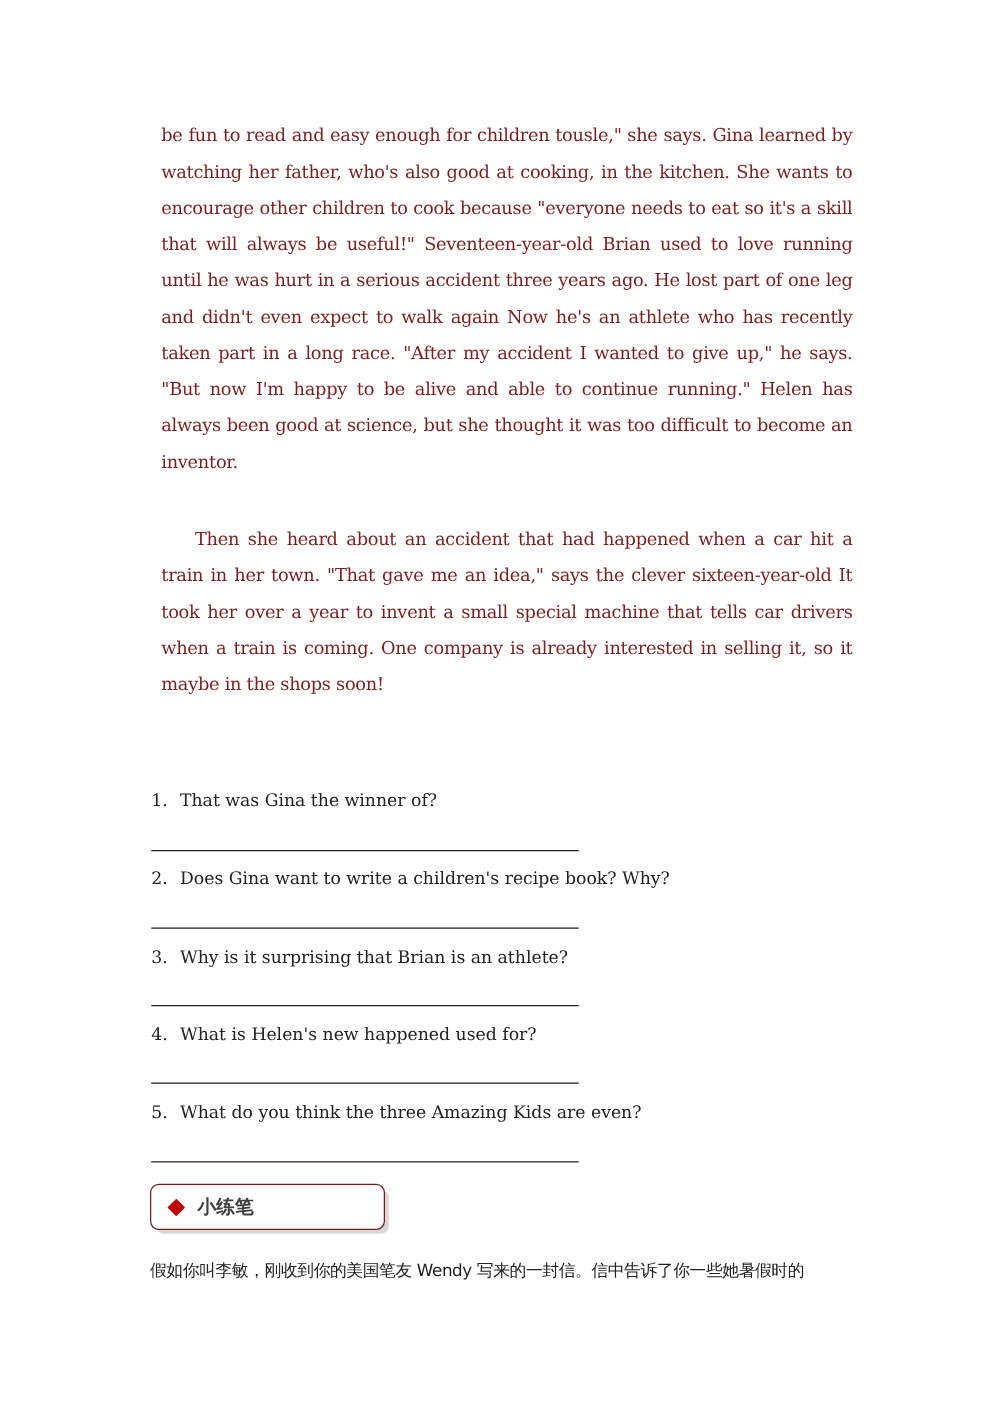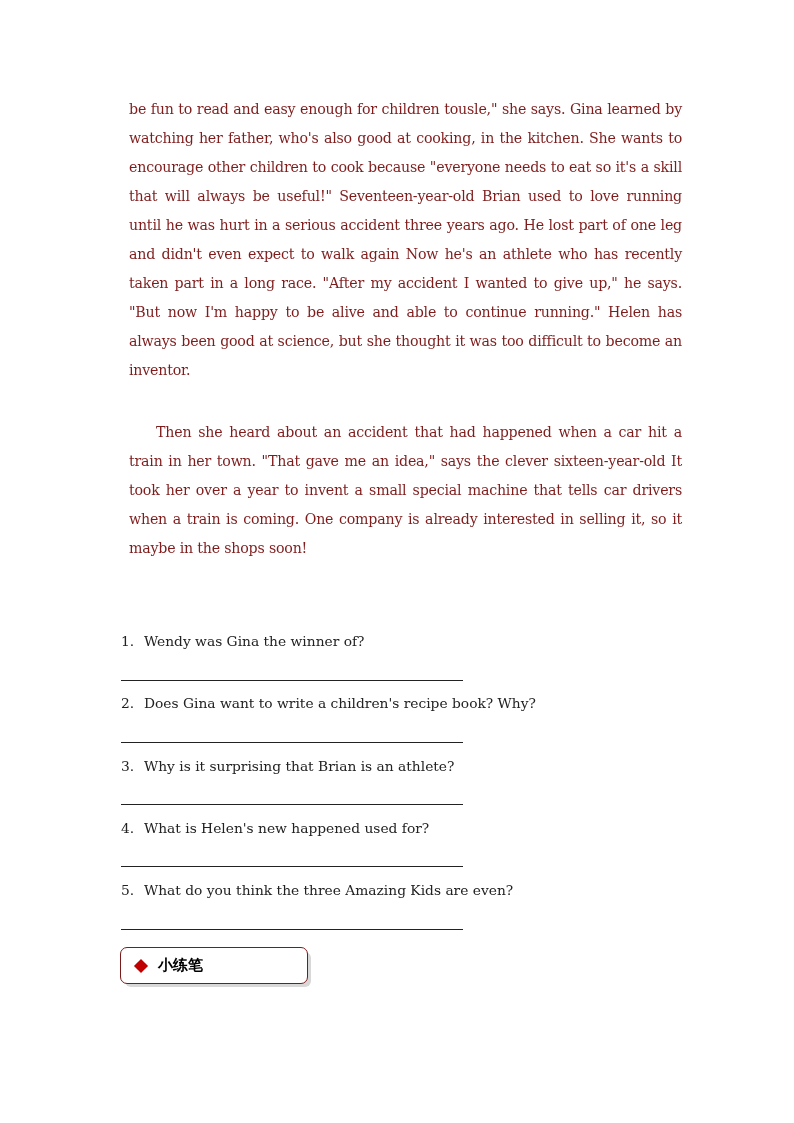--- a/index.html
+++ b/index.html
@@ -26,41 +26,41 @@
     position: absolute; left: 120px; top: 947px; width: 186px; height: 35px;
     border: 1.5px solid #7a1b1b; border-radius: 7px; background: #fff;
     box-shadow: 4px 4px 0 -1px #d8d8d8;
     display: flex; align-items: center;
   }
   .diamond {
     width: 10px; height: 10px; background: #c00000; transform: rotate(45deg);
     margin-left: 15px; margin-right: 12px;
   }
   .section-title {
-    font-family: "DejaVu Sans", sans-serif; font-size: 15px; font-weight: bold; color: #000000;
+    font-family: "DejaVu Sans", sans-serif; font-size: 15px; font-weight: bold; color: #404040;
   }
   .cn-line {
     position: absolute; left: 120px; top: 1008px; width: 560px;
     font-family: "DejaVu Sans", sans-serif; font-size: 13.4px; color: #222; white-space: nowrap;
     letter-spacing: -0.3px;
   }
 </style>
 </head>
 <body>
 
 <div class="page">
 
   <div class="text-block" style="top:95px;">
     <p class="para">be fun to read and easy enough for children tousle," she says. Gina learned by watching her father, who's also good at cooking, in the kitchen. She wants to encourage other children to cook because "everyone needs to eat so it's a skill that will always be useful!" Seventeen-year-old Brian used to love running until he was hurt in a serious accident three years ago.   He lost part of one leg and didn't even expect to walk again   Now he's an athlete who has recently taken part in a long race. "After my accident I wanted to give up," he says. "But now I'm happy to be alive and able to continue running." Helen has always been good at science, but she thought it was too difficult to become an inventor.</p>
     <p class="para indent">Then she heard about an accident that had happened when a car hit a train in her town. "That gave me an idea," says the clever sixteen-year-old It took her over a year to invent a small special machine that tells car drivers when a train is coming. One company is already interested in selling it, so it maybe in the shops soon!</p>
   </div>
 
   <div class="question" style="top:633px;">
     <span class="q-num">1.</span>
-    <span>Wendy was Gina the winner of?</span>
+    <span>That was Gina the winner of?</span>
   </div>
   <div class="answer-line" style="top:680px;"></div>
 
   <div class="question" style="top:695px;">
     <span class="q-num">2.</span>
     <span>Does Gina want to write a children's recipe book? Why?</span>
   </div>
   <div class="answer-line" style="top:742px;"></div>
 
   <div class="question" style="top:758px;">
@@ -79,14 +79,15 @@
     <span class="q-num">5.</span>
     <span>What do you think the three Amazing Kids are even?</span>
   </div>
   <div class="answer-line" style="top:929px;"></div>
 
   <div class="section-box">
     <span class="diamond"></span>
     <span class="section-title">小练笔</span>
   </div>
 
+  <div class="cn-line">假如你叫李敏，刚收到你的美国笔友 Wendy 写来的一封信。信中告诉了你一些她暑假时的</div>
 
 </div>
 
 </body></html>

